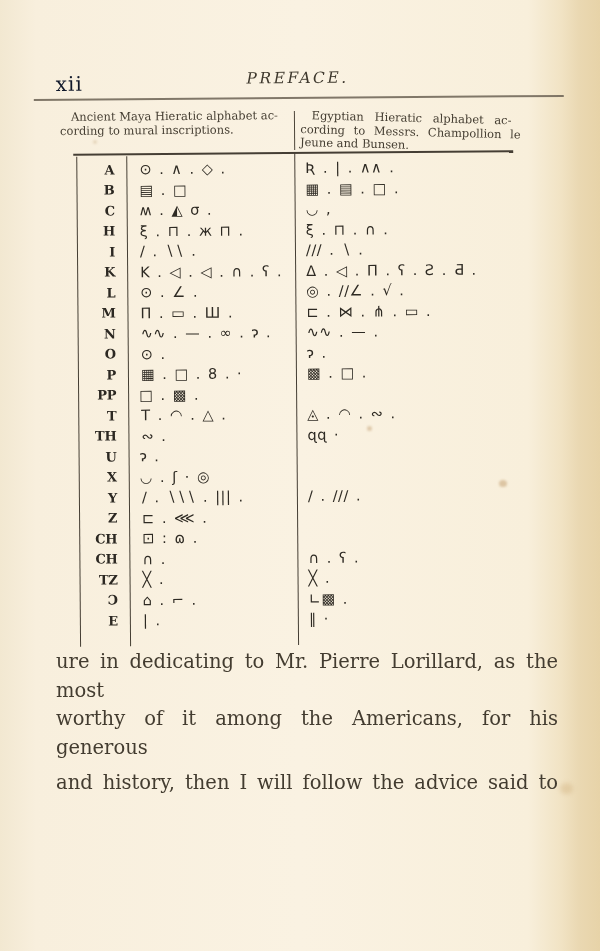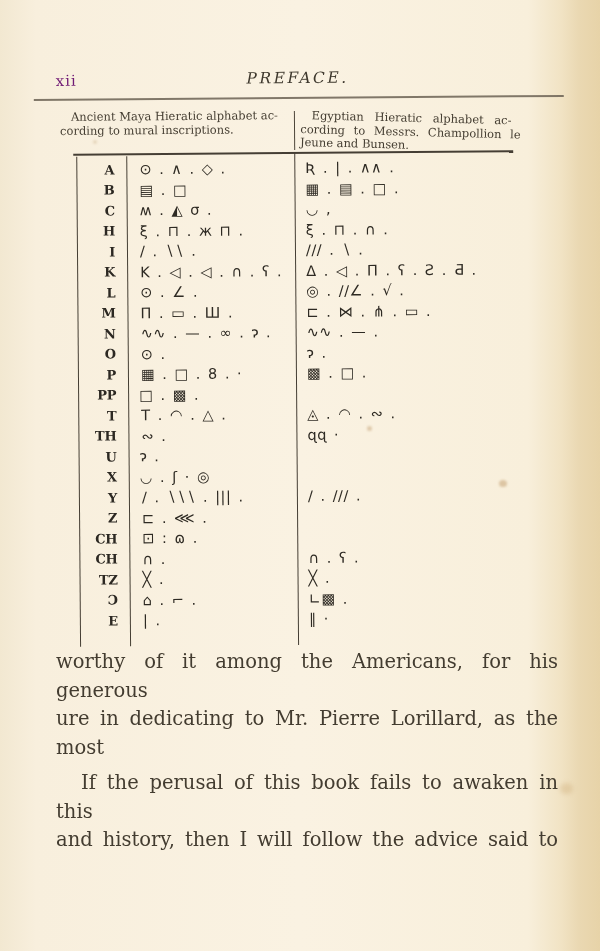--- a/index.html
+++ b/index.html
@@ -4,21 +4,21 @@
 <style>
   html,body{margin:0;padding:0;}
   body{
     width:600px;height:951px;position:relative;overflow:hidden;
     background:linear-gradient(90deg,#f2e8d1 0%,#f8efdd 6%,#faf2e2 50%,#f8efdb 88%,#f1e3c4 93.5%,#ead8b2 96.5%,#e7d3a8 100%);
     font-family:"DejaVu Serif",serif;color:#3c362b;
   }
   .photo{position:absolute;inset:0;}
   
   .scan{position:absolute;inset:0;transform:rotate(-0.45deg);transform-origin:300px 380px;}
-  .folio{position:absolute;left:58px;top:70px;font-size:15px;letter-spacing:1px;color:#701a75;}
+  .folio{position:absolute;left:58px;top:70px;font-size:20px;letter-spacing:1px;color:#0f172a;}
   .running-head{position:absolute;left:0;top:69px;width:600px;text-align:center;
     font-style:italic;font-size:15.5px;letter-spacing:2.5px;color:#3e382d;}
   .head-rule{position:absolute;left:36px;top:97px;width:530px;height:1.6px;background:#6b6254;opacity:.85;}
   .col-head{position:absolute;top:109px;font-size:11.5px;line-height:13.5px;color:#453e32;}
   .col-head .hl-ind{text-indent:11px;}
   .col-head.maya{left:62px;width:230px;}
   .col-head.egy{left:303px;width:256px;transform:rotate(1.9deg);transform-origin:0 0;}
   .col-head.egy .ws1{word-spacing:7px;}
   .col-head.egy .ws2{word-spacing:5px;}
   .head-divider{position:absolute;left:296px;top:111px;height:39px;width:1.2px;background:#4e463a;}
@@ -211,27 +211,26 @@
     <div class="c-maya">| .</div>
     <div class="c-egy">∥ ·</div>
   </div>
 </div>
     </div>
   </div>
 
   <div class="bodytext">
     <div class="para" id="para0">
 
+  <div class="bline">ure in dedicating to Mr. Pierre Lorillard, as the most</div>
+
   <div class="bline">worthy of it among the Americans, for his generous</div>
 
-  <div class="bline">ure in dedicating to Mr. Pierre Lorillard, as the most</div>
-
 </div>
     <div class="para p2" id="para1">
-  <div class="bline indent">If the perusal of this book fails to awaken in this</div>
 
 
   <div class="bline">and history, then I will follow the advice said to</div>
 
 </div>
   </div>
 
   <div class="spot s1"></div>
   <div class="spot s2"></div>
   <div class="spot s3"></div>

